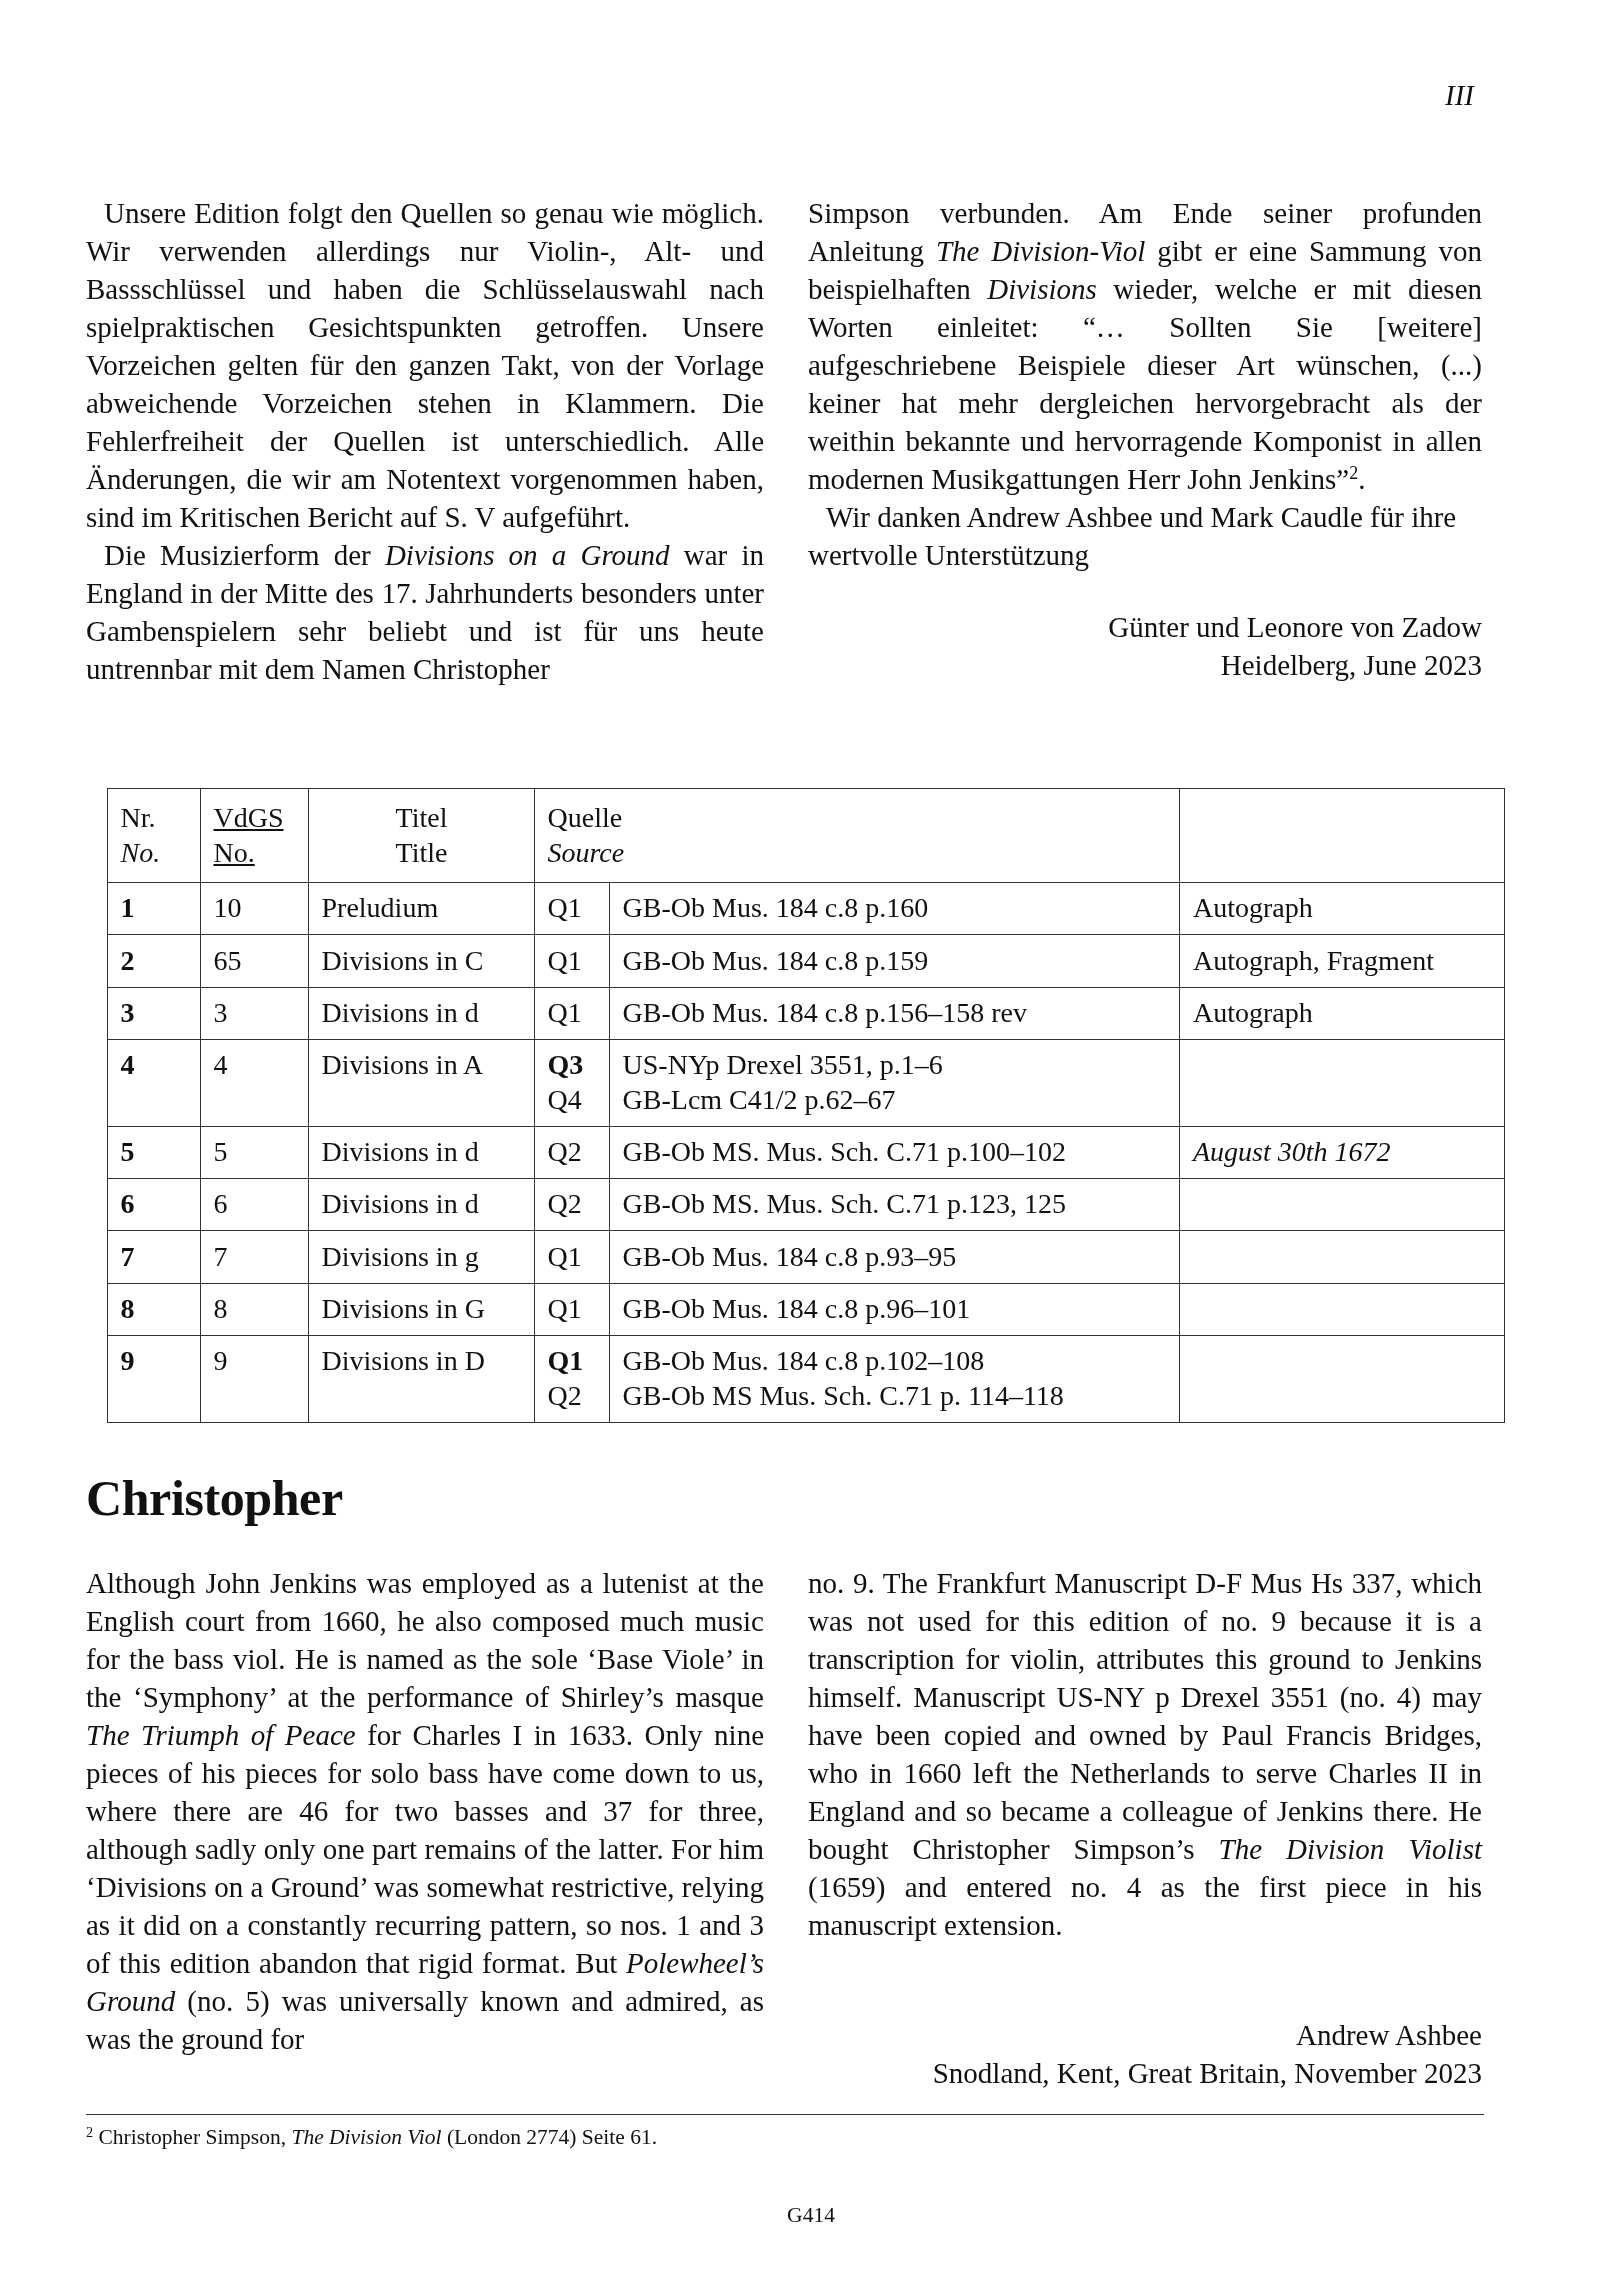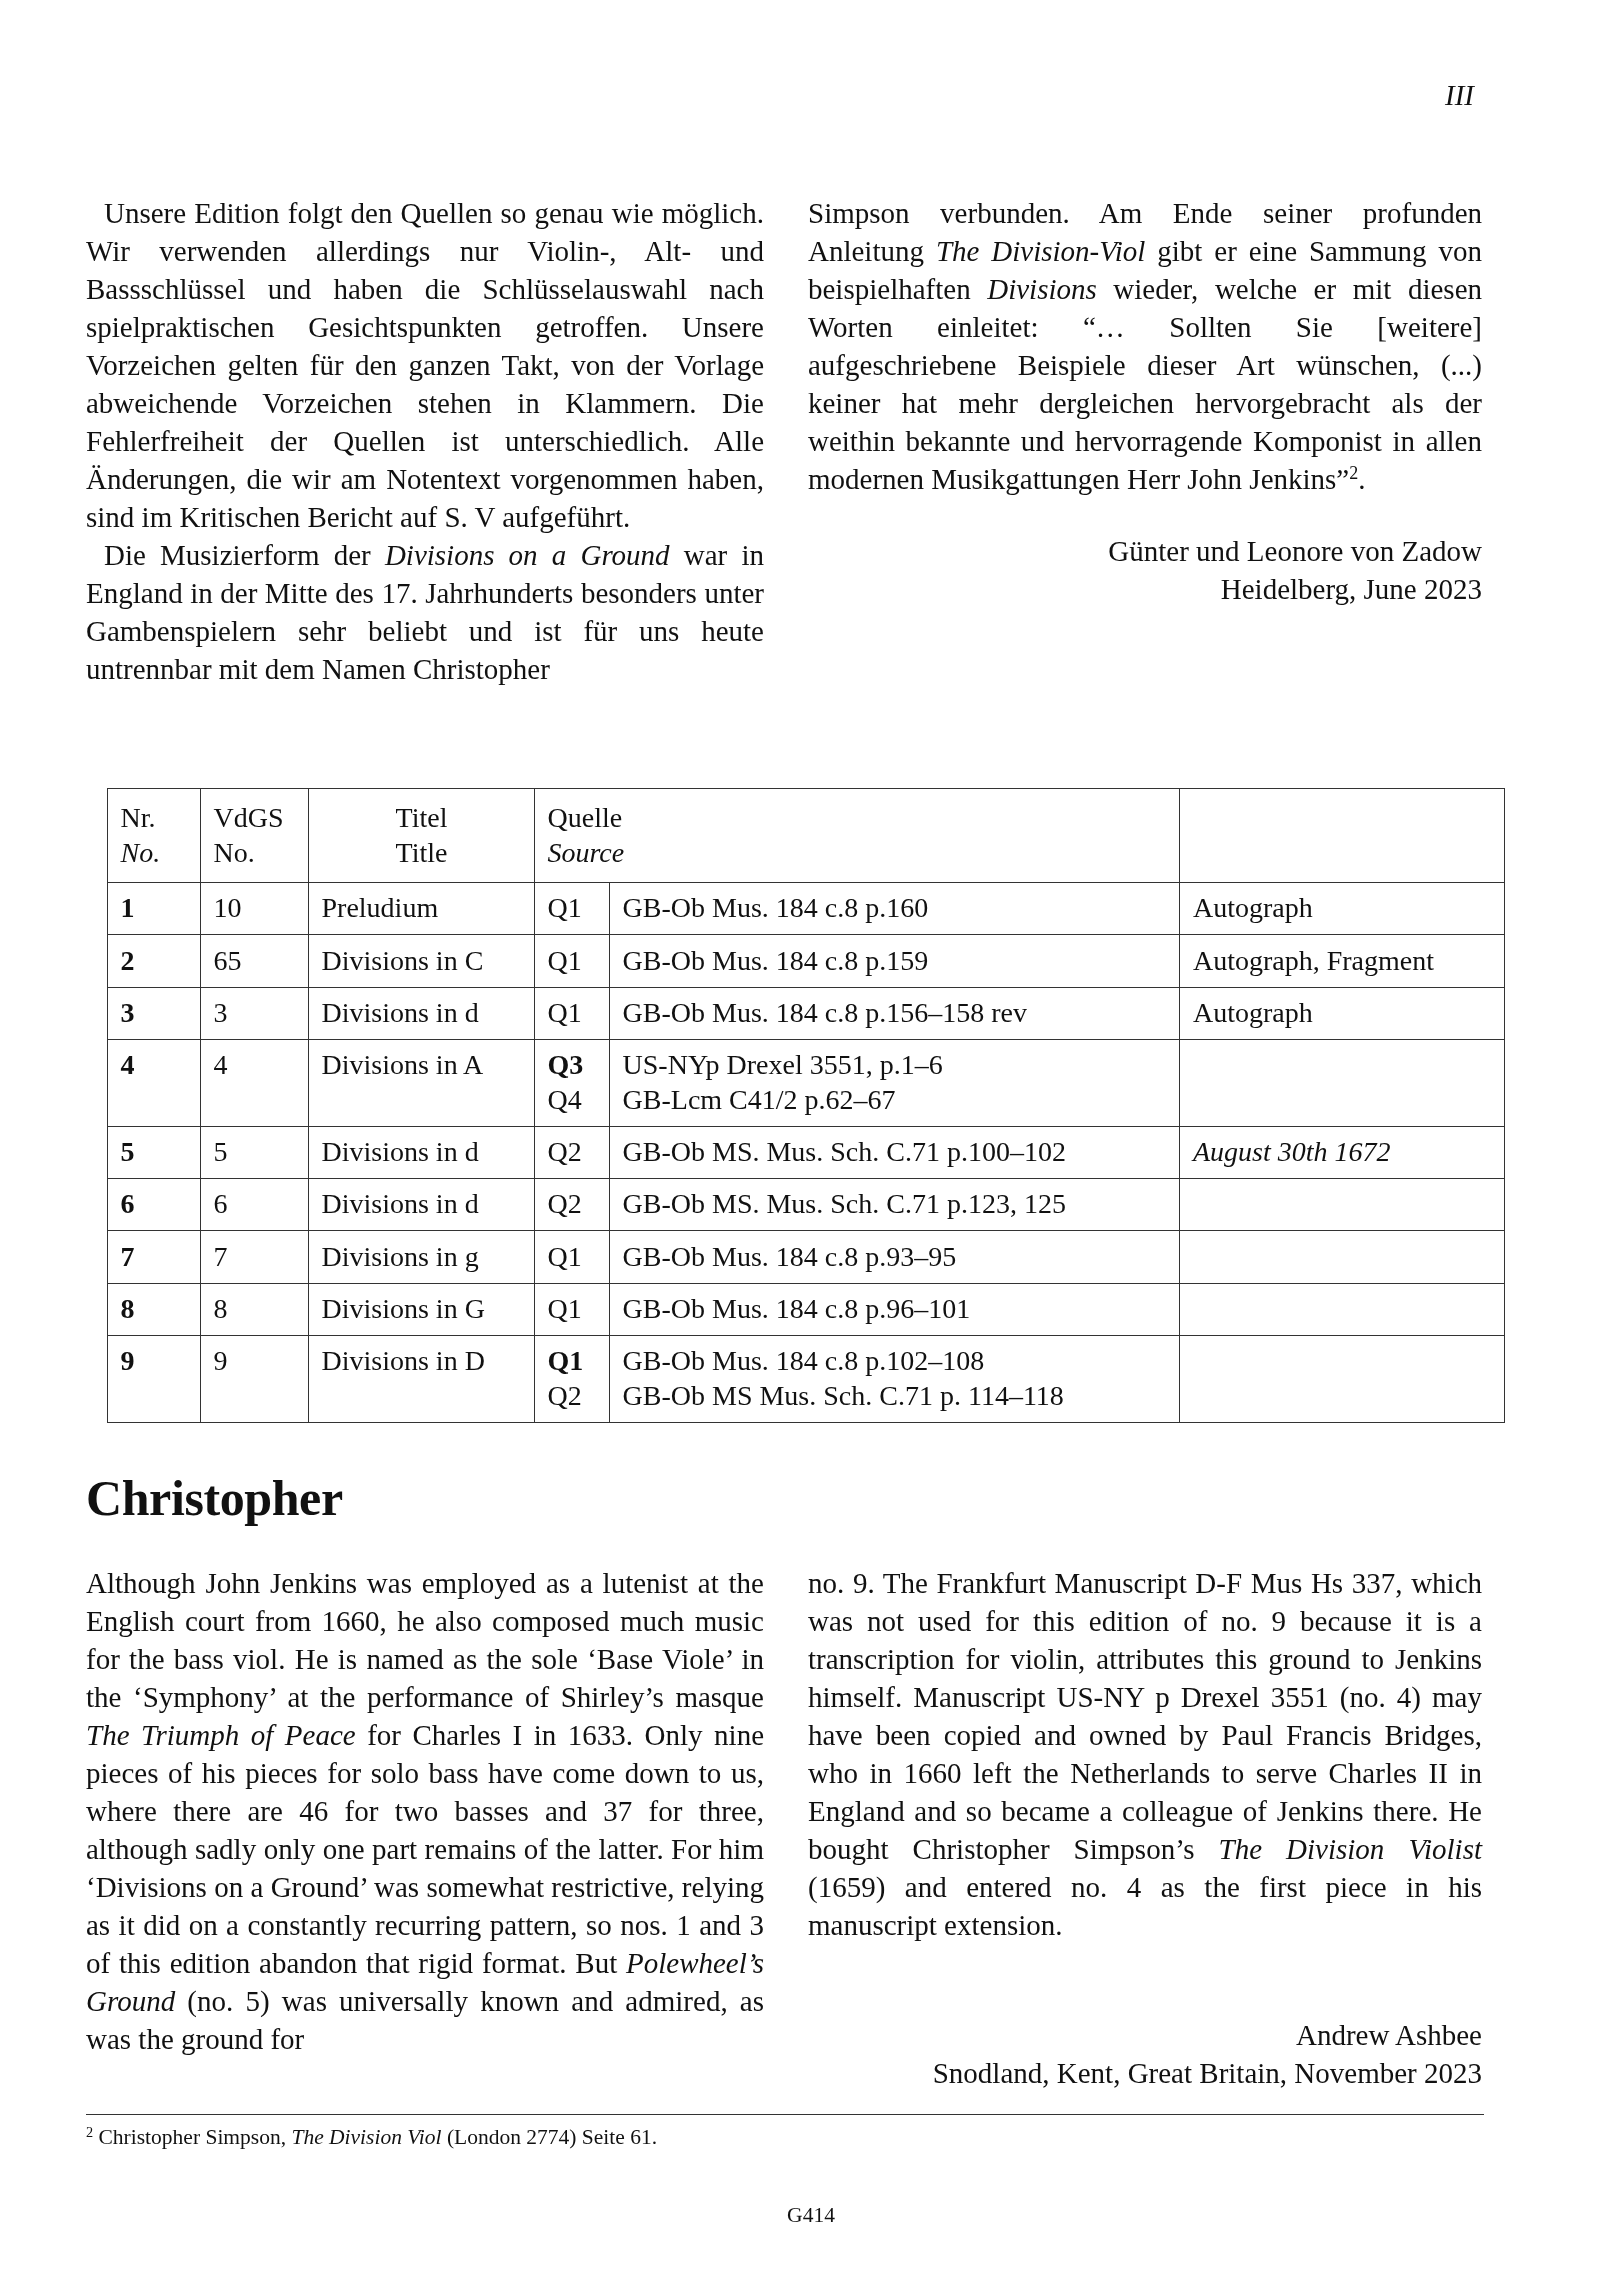--- a/index.html
+++ b/index.html
@@ -28,21 +28,21 @@
     border-collapse: collapse;
     font-size: 28px; line-height: 35px; margin-left: 21px;
   }
   table.works td {
     border: 1.8px solid #333333; padding: 7.2px 12.5px 9px 12.5px;
     vertical-align: top; text-align: left;
   }
   table.works tr.head td { padding-top: 10.7px; padding-bottom: 12.5px; }
   table.works tr.row td { height: 34px; }
   table.works .c-nr { width: 67px; }
-  table.works .c-vdgs { width: 82px; }
+  table.works .c-vdgs { width: 82px; text-decoration: underline; }
   table.works .c-title { width: 200px; text-align: center; }
   .b { font-weight: bold; }
   .line { display: block; }
 
   h1.section-title {
     position: absolute; left: 86px; top: 1469px; margin: 0;
     font-size: 50px; font-weight: bold; letter-spacing: -0.4px;
   }
   .col-left-bot { left: 86px; top: 1564px; width: 678px; }
   .col-right-bot { left: 808px; top: 1564px; width: 674px; }
@@ -65,20 +65,21 @@
 
 <div class="page-number">III</div>
 
 <div class="col col-left-top">
   <p class="indent">Unsere Edition folgt den Quellen so genau wie möglich. Wir verwenden allerdings nur Violin-, Alt- und Bassschlüssel und haben die Schlüsselaus­wahl nach spielpraktischen Gesichtspunkten getrof­fen. Unsere Vorzeichen gelten für den ganzen Takt, von der Vorlage abweichende Vorzeichen stehen in Klammern. Die Fehlerfreiheit der Quellen ist unter­schiedlich. Alle Änderungen, die wir am Notentext vorgenommen haben, sind im Kritischen Bericht auf S. V aufgeführt.</p>
   <p class="indent"><span>Die Musizierform der </span><i>Divisions on a Ground</i><span> war in England in der Mitte des 17. Jahrhunderts beson­ders unter Gambenspielern sehr beliebt und ist für uns heute untrennbar mit dem Namen Christopher</span></p>
 </div>
 
 <div class="col col-right-top">
   <p><span>Simpson verbunden. Am Ende seiner profunden Anleitung </span><i>The Division-Viol</i><span> gibt er eine Sammung von beispielhaften </span><i>Divisions</i><span> wieder, welche er mit diesen Worten einleitet: “… Sollten Sie [weitere] aufgeschriebene Beispiele dieser Art wünschen, (...) keiner hat mehr dergleichen hervorgebracht als der weithin bekannte und hervorragende Komponist in allen modernen Musikgattungen Herr John Jenkins”</span><sup>2</sup><span>.</span></p>
+  <p class="indent" style="text-align:left">Wir danken Andrew Ashbee und Mark Caudle für ihre wertvolle Unterstützung</p>
   <p class="signature sig-gap">Günter und Leonore von Zadow</p>
   <p class="signature">Heidelberg, June 2023</p>
 </div>
 
 <table class="works">
   <tbody id="works-body">
     <tr class="head">
       <td class="c-nr">
         <span class="line">Nr.</span>
         <i class="line">No.</i>

